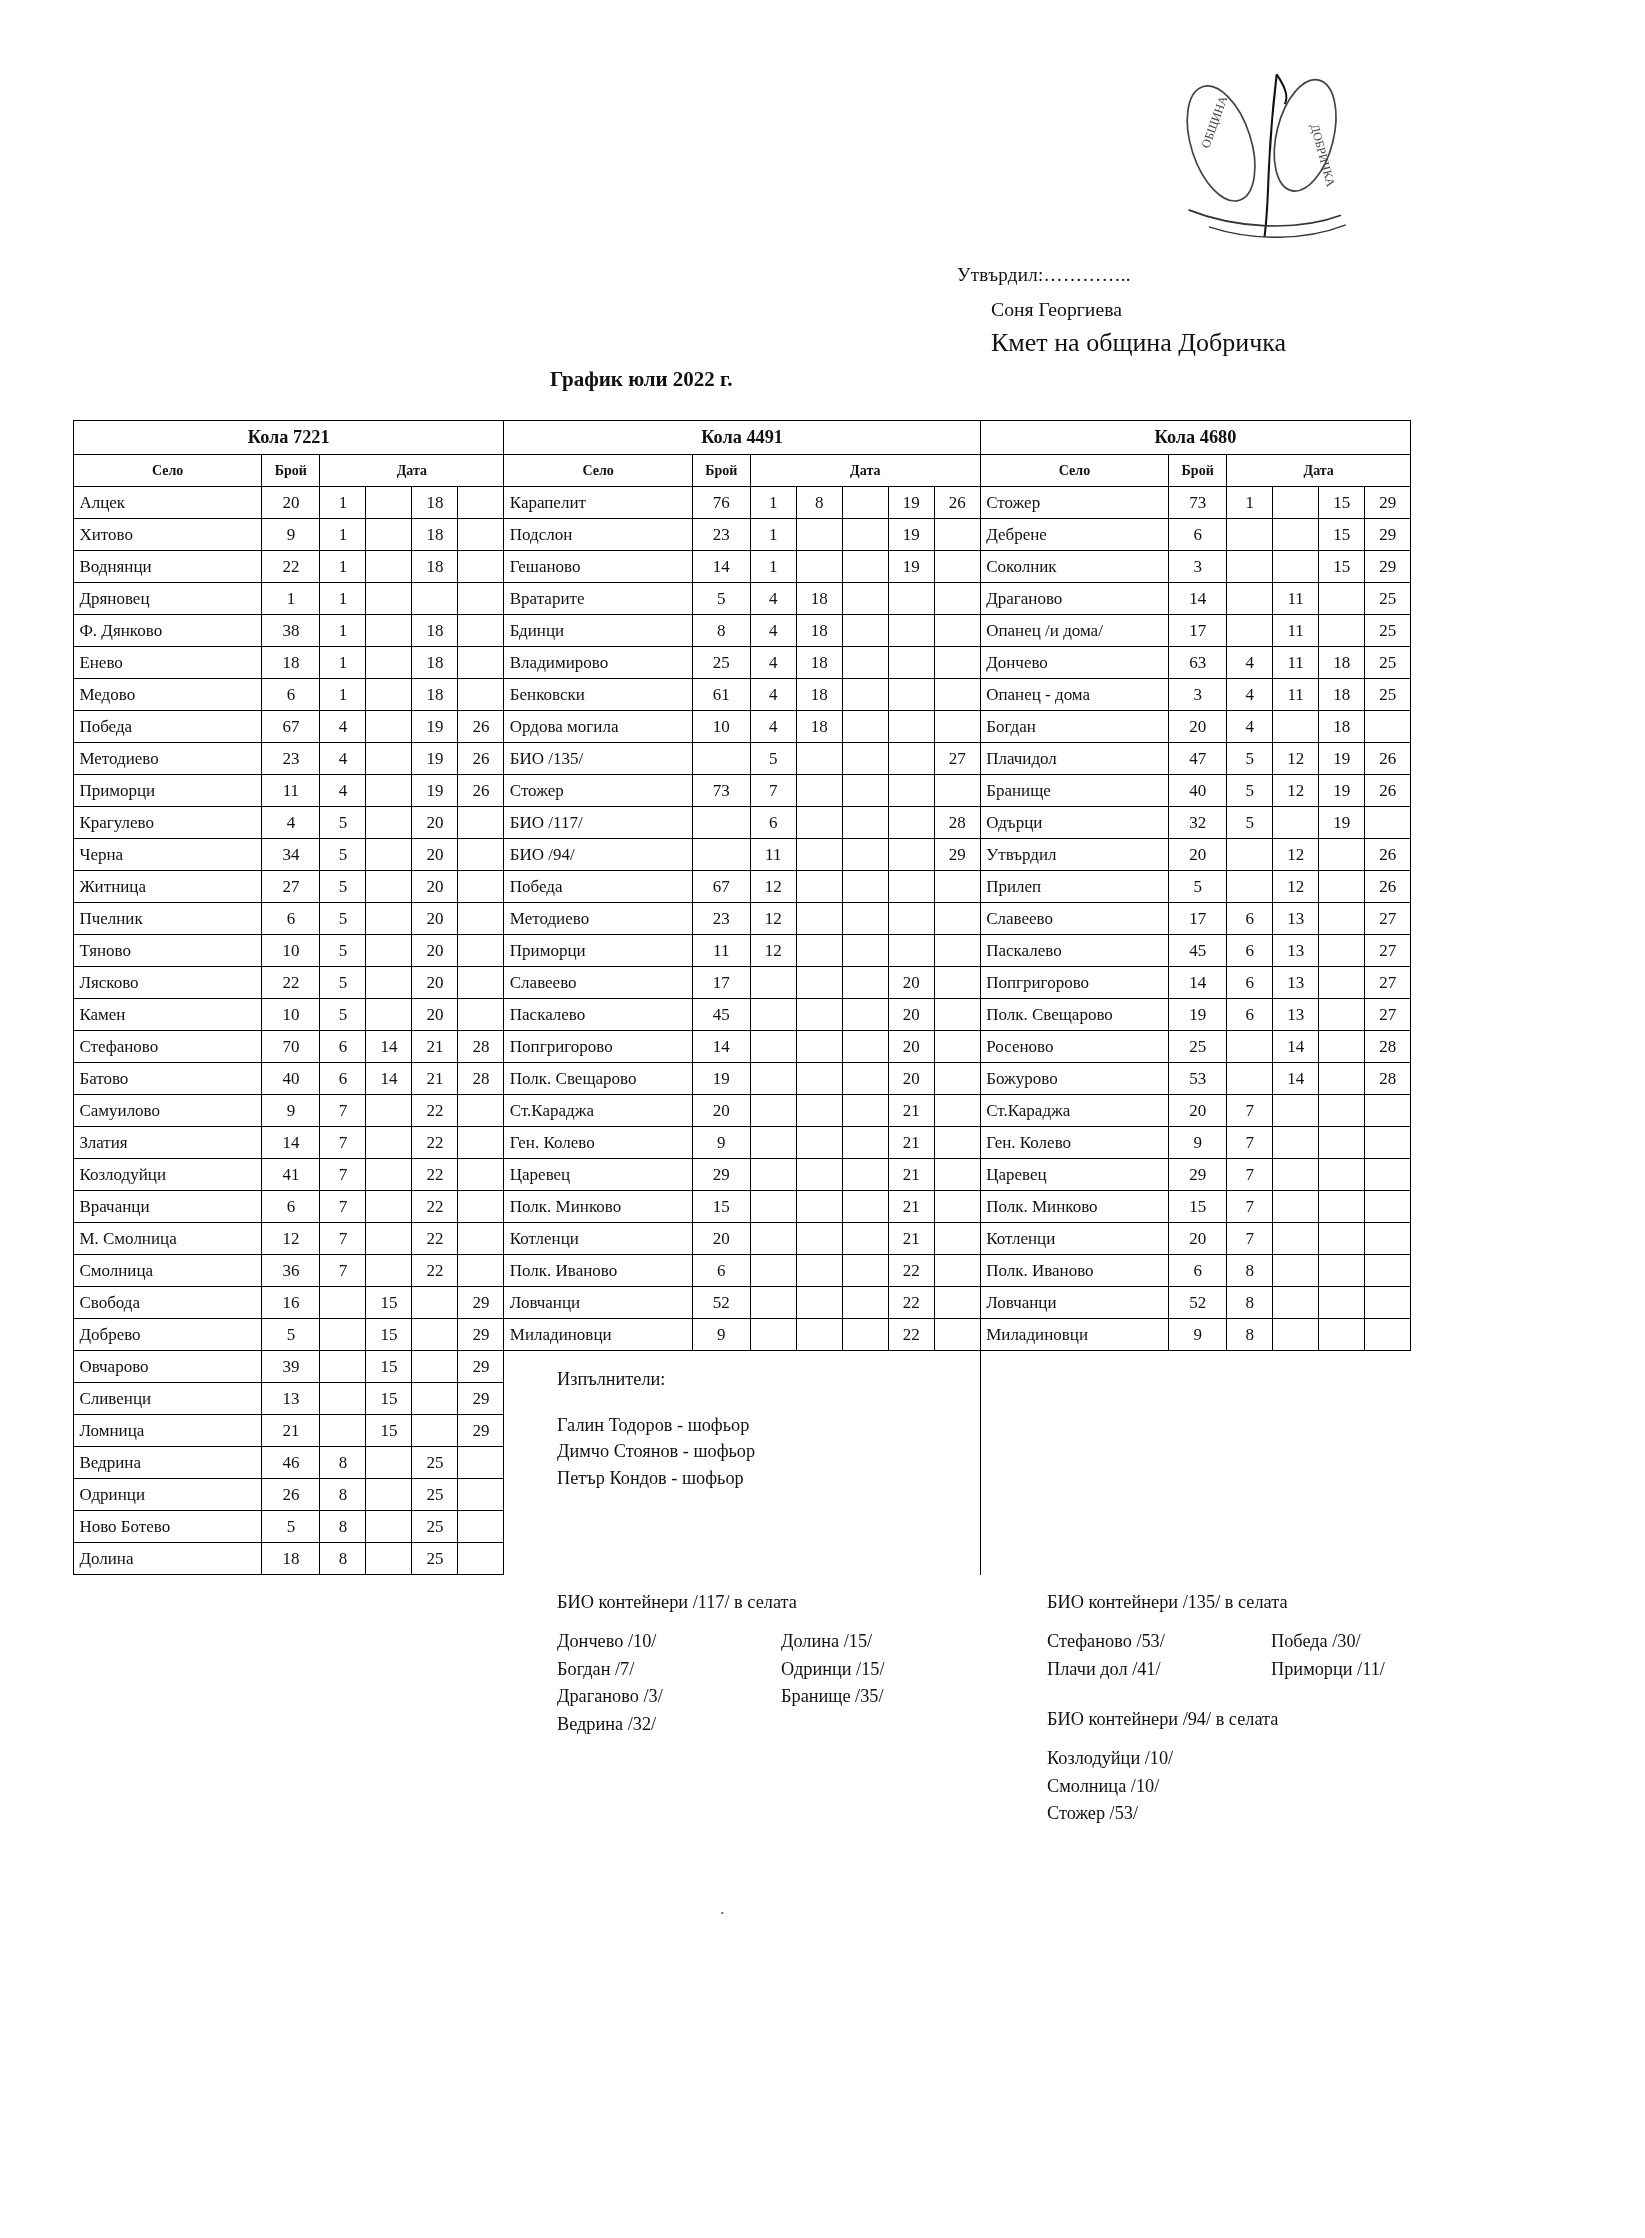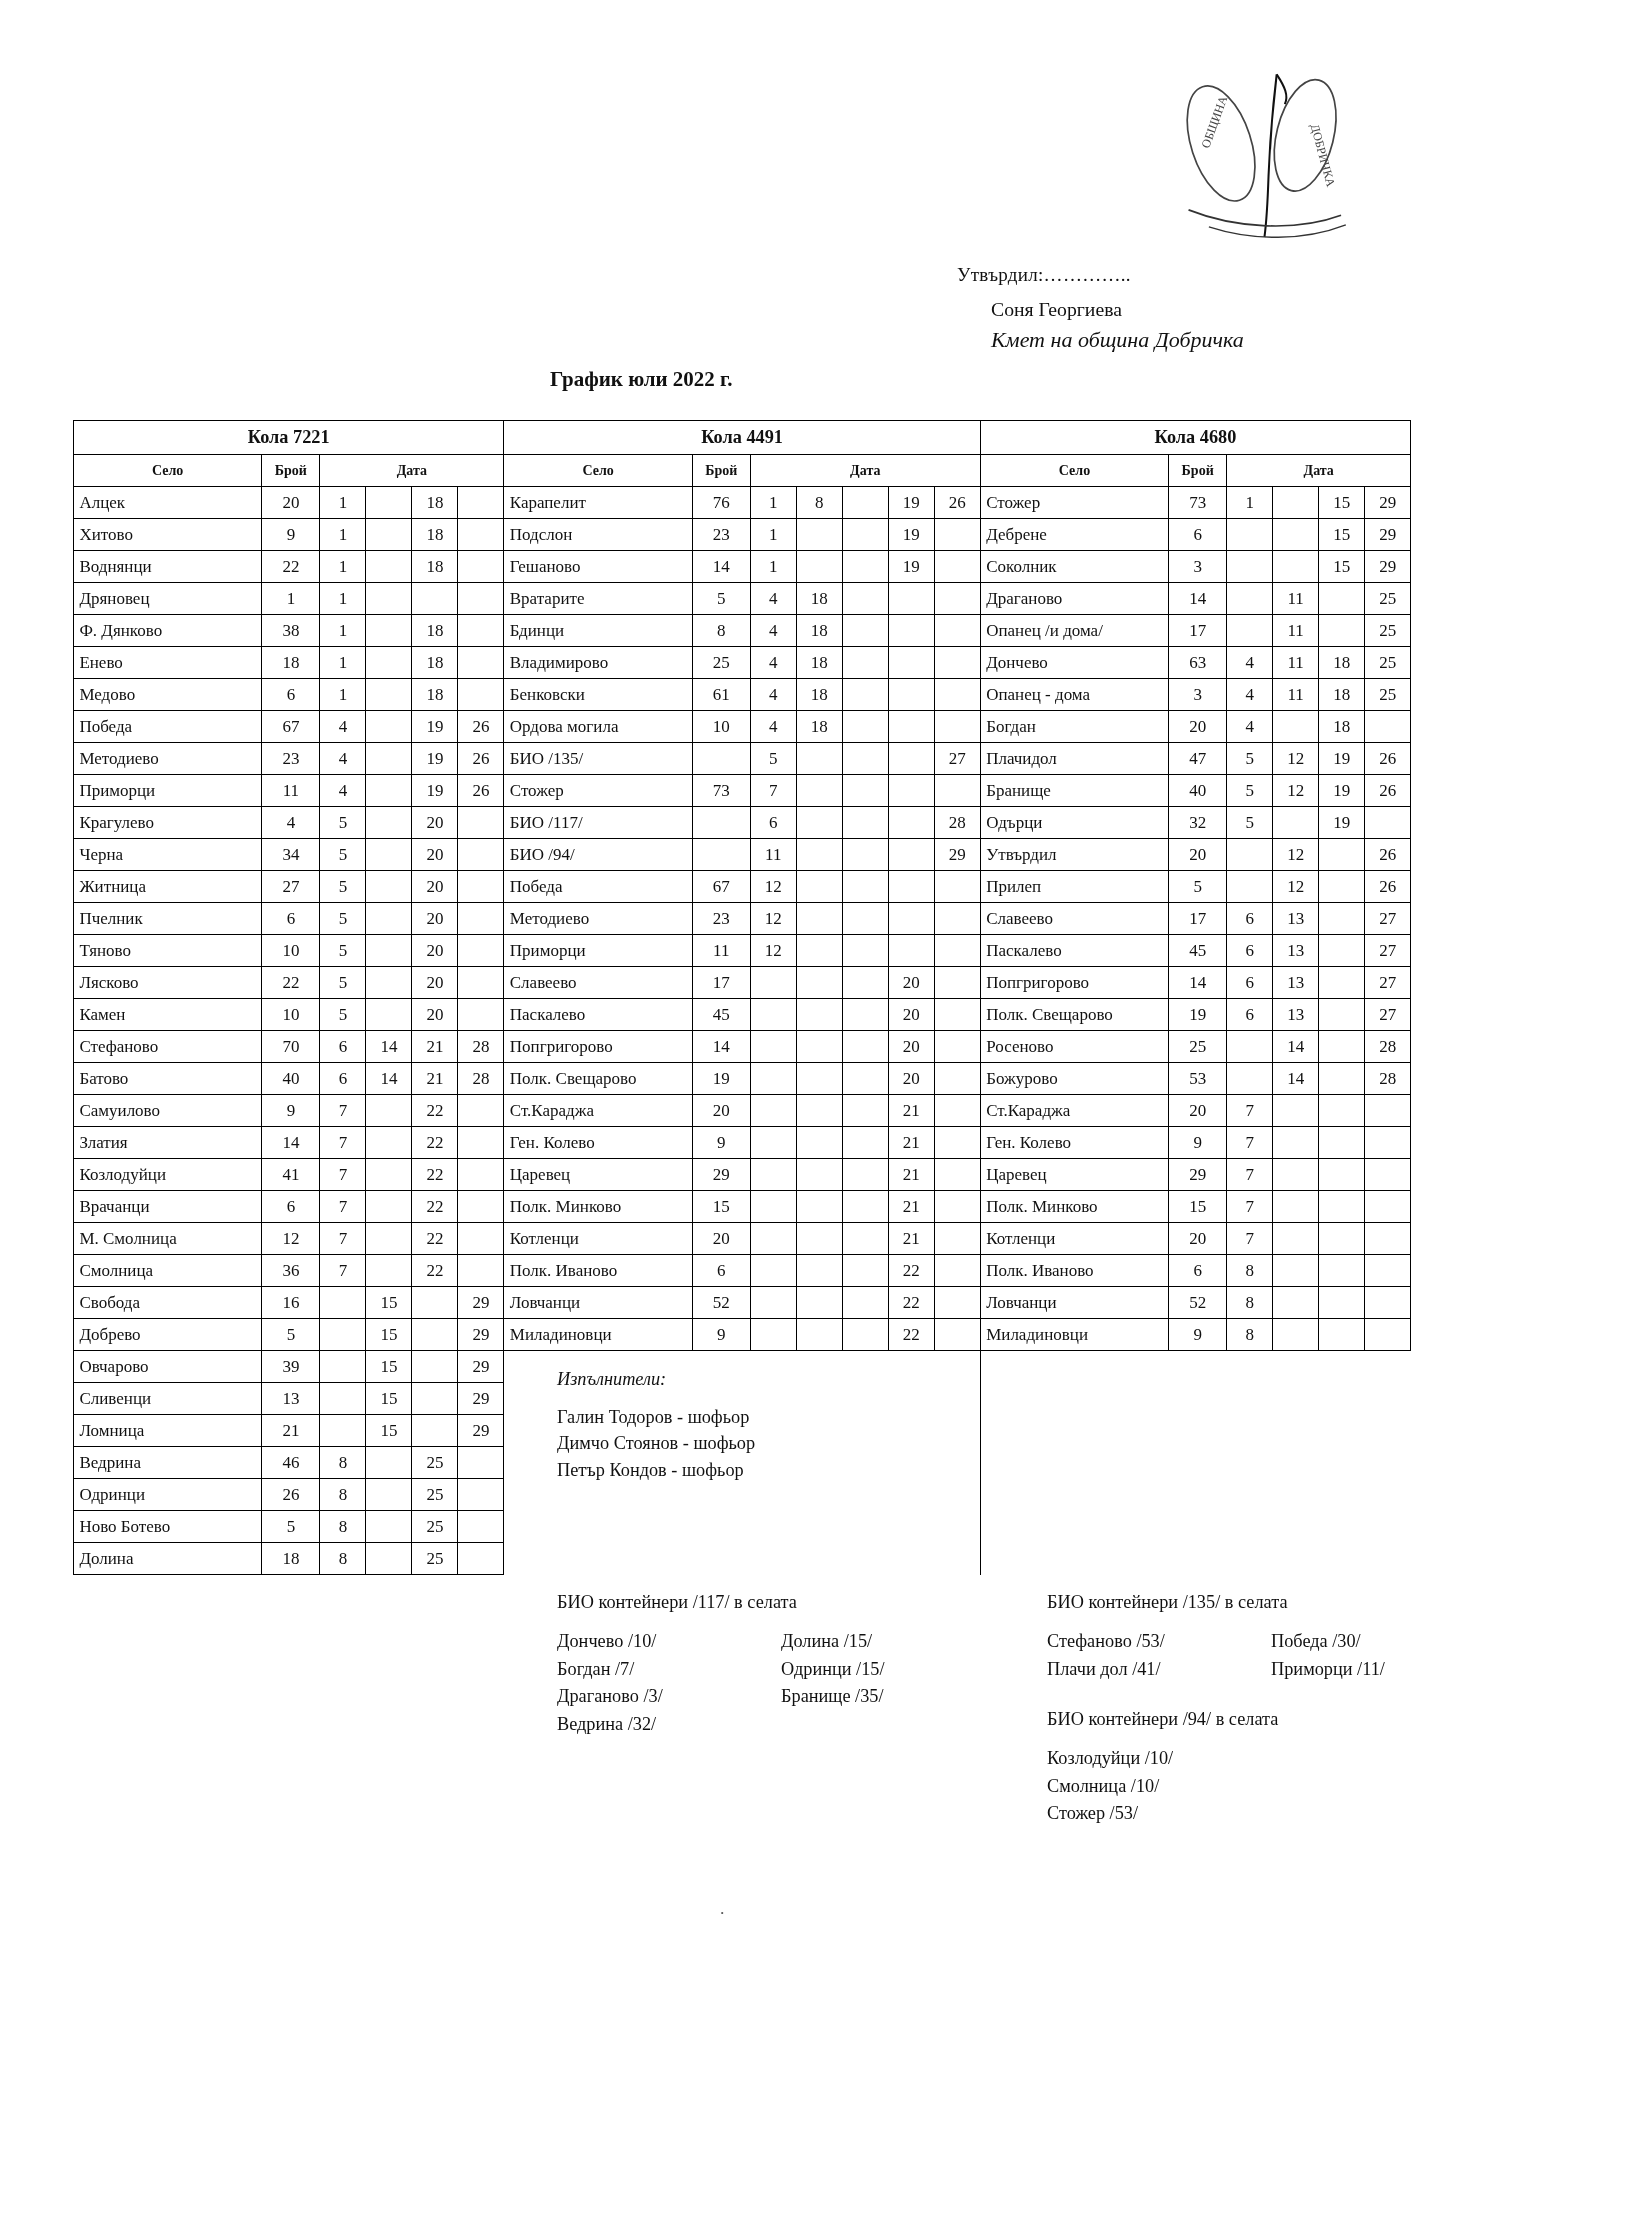--- a/index.html
+++ b/index.html
@@ -36,22 +36,21 @@
     font-family: "Liberation Serif", serif;
     letter-spacing: 0.3px;
   }
   .approval .name {
     margin-top: 6.8px;
     margin-left: 34px;
     font-size: 19.7px;
   }
   .approval .role {
     margin-left: 34px;
-    font-style: italic;
-    font-size: 22px;
+    font-size: 26px;
   }
 
   
   .signature {
     position: absolute;
     left: 1107px;
     top: 54px;
     width: 258px;
     height: 244px;
     pointer-events: none;
@@ -104,21 +103,21 @@
   .sep { border-left: 1.7px solid #000 !important; }
 
   
   .executors {
     position: absolute;
     left: 557px;
     top: 1366px;
     font-size: 18.3px;
     line-height: 1.46;
   }
-  .executors .head { margin-bottom: 11px; font-style: italic; }
+  .executors .head { margin-bottom: 19px; }
 
   
   .bio {
     position: absolute;
     font-size: 18.3px;
     line-height: 1.52;
   }
   .bio .head { margin-bottom: 4.1px; }
   .bio .cols {
     display: flex;

